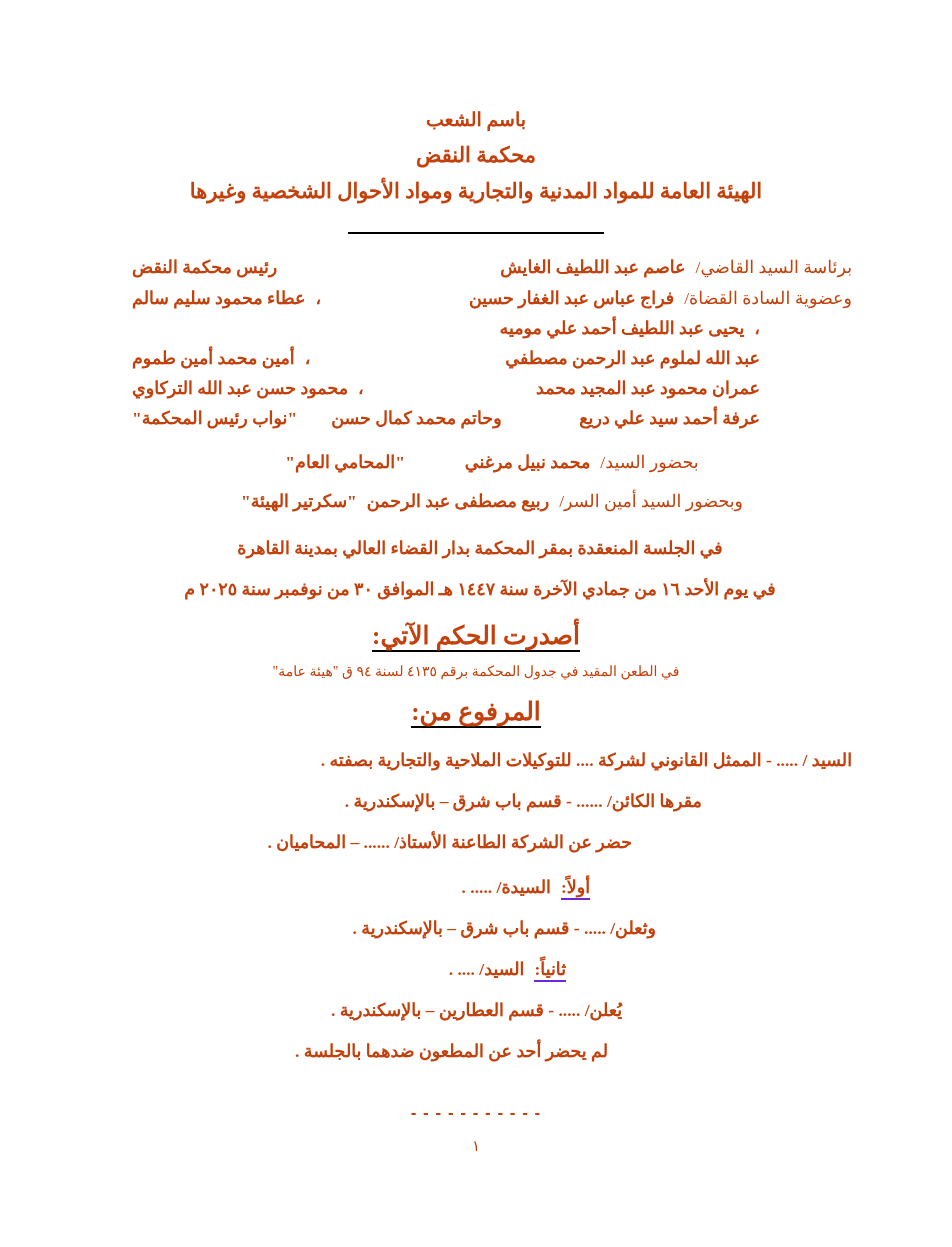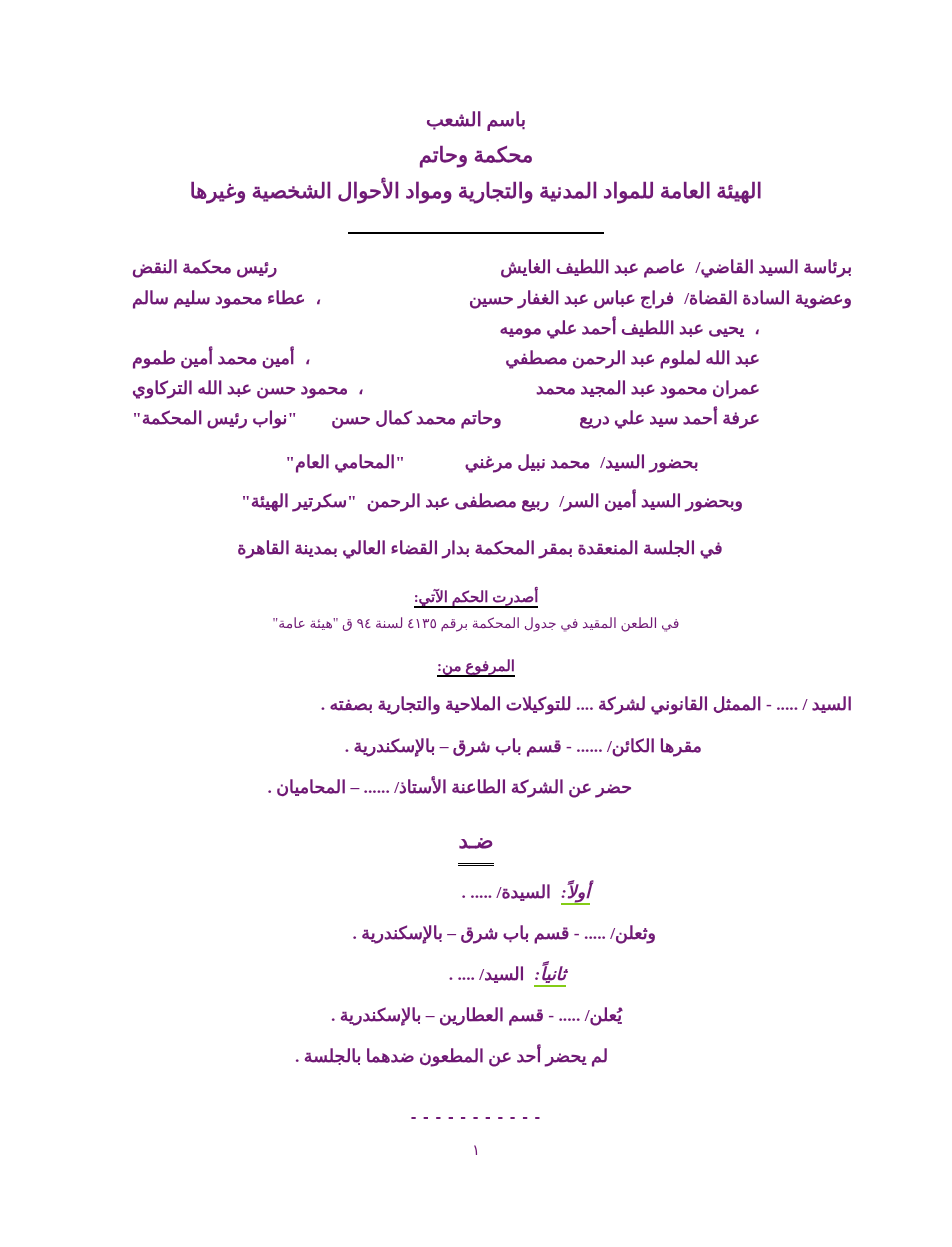--- a/index.html
+++ b/index.html
@@ -6,21 +6,21 @@
     margin: 0;
     padding: 0;
     background: #ffffff;
   }
   .page {
     position: relative;
     width: 952px;
     height: 1247px;
     margin: 0 auto;
     background: #ffffff;
-    color: #701a75;
+    color: #c2410c;
     font-family: "Liberation Serif", "DejaVu Serif", serif;
     direction: rtl;
     box-sizing: border-box;
     overflow: hidden;
   }
 
   
   .doc-header {
     padding-top: 106px;
     text-align: center;
@@ -53,21 +53,21 @@
   }
   .panel-row {
     display: flex;
     align-items: baseline;
     justify-content: space-between;
     line-height: 1.72;
     white-space: nowrap;
   }
   .panel-row .r-right { text-align: right; }
   .panel-row .r-left  { text-align: left; }
-  .lbl { font-weight: bold; }
+  .lbl { font-weight: normal; }
   .nm  { font-weight: bold; }
   .role { font-weight: bold; }
 
   .panel-row.indent-a { padding-right: 92px; }
   .panel-row.indent-b { padding-right: 92px; }
   .panel-row.indent-c { padding-right: 92px; }
   .panel-row.indent-d { padding-right: 92px; }
 
   .gap-sm { display: inline-block; width: 10px; }
   .gap-md { display: inline-block; width: 34px; }
@@ -92,23 +92,23 @@
     margin-top: 6px;
     text-align: center;
     font-size: 17.5px;
     font-weight: bold;
     line-height: 2.35;
     padding-left: 8px;
   }
 
   .heading-u {
     text-align: center;
-    font-size: 15px;
-    font-weight: bold;
-    margin-top: 14px;
+    font-size: 25px;
+    font-weight: bold;
+    margin-top: 2px;
     line-height: 1.9;
   }
   .heading-u span.u {
     border-bottom: 2px solid #000;
     padding-bottom: 1px;
   }
 
   .case-line {
     text-align: center;
     font-size: 14px;
@@ -130,21 +130,21 @@
   }
   .party-row.p-right  { text-align: right; }
   .party-row.p-ind2   { text-align: right; padding-right: 150px; }
   .party-row.p-ind3   { text-align: right; padding-right: 220px; }
   .party-row.p-ind4   { text-align: right; padding-right: 262px; }
   .party-row.p-ind5   { text-align: right; padding-right: 196px; }
   .party-row.p-ind6   { text-align: right; padding-right: 286px; }
   .party-row.p-ind7   { text-align: right; padding-right: 230px; }
   .party-row.p-ind8   { text-align: right; padding-right: 244px; }
 
-  .u1 { border-bottom: 2px solid #84cc16; padding-bottom: 1px; font-style: italic; }
+  .u1 { border-bottom: 2px solid #6d28d9; padding-bottom: 1px; }
 
   
   .versus {
     text-align: center;
     font-size: 21px;
     font-weight: bold;
     margin-top: 16px;
     margin-bottom: 6px;
     line-height: 1.7;
   }
@@ -169,21 +169,21 @@
     font-size: 15px;
   }
 </style>
 </head>
 <body>
 
 <div class="page">
 
   <div class="doc-header">
     <div class="line hdr-1">باسم الشعب</div>
-    <div class="line hdr-2">محكمة وحاتم</div>
+    <div class="line hdr-2">محكمة النقض</div>
     <div class="line hdr-3">الهيئة العامة للمواد المدنية والتجارية ومواد الأحوال الشخصية وغيرها</div>
   </div>
 
   <div class="rule-wrap">
     <span class="rule"></span>
   </div>
 
   <div class="panel">
 
     <div class="panel-row">
@@ -254,43 +254,41 @@
         <span class="gap-sm"></span>
         <span class="nm">ربيع مصطفى عبد الرحمن</span>
         <span class="gap-sm"></span>
         <span class="role">"سكرتير الهيئة"</span>
     </div>
 
   </div>
 
   <div class="session">
     <div>في الجلسة المنعقدة بمقر المحكمة بدار القضاء العالي بمدينة القاهرة</div>
+    <div>في يوم الأحد ١٦ من جمادي الآخرة سنة ١٤٤٧ هـ الموافق ٣٠ من نوفمبر سنة ٢٠٢٥ م</div>
   </div>
 
   <div class="heading-u">
     <span class="u">أصدرت الحكم الآتي:</span>
   </div>
 
   <div class="case-line">
     <span>في الطعن المقيد في جدول المحكمة برقم ٤١٣٥ لسنة ٩٤ ق "هيئة عامة"</span>
   </div>
 
   <div class="heading-u">
     <span class="u">المرفوع من:</span>
   </div>
 
   <div class="parties">
     <div class="party-row p-right">السيد / ..... - الممثل القانوني لشركة .... للتوكيلات الملاحية والتجارية بصفته .</div>
     <div class="party-row p-ind2">مقرها الكائن/ ...... - قسم باب شرق – بالإسكندرية .</div>
     <div class="party-row p-ind3">حضر عن الشركة الطاعنة الأستاذ/ ...... – المحاميان .</div>
   </div>
 
-  <div class="versus">
-    <span class="dbl">ضـد</span>
-  </div>
 
   <div class="parties">
 
     <div class="party-row p-ind4">
       <span class="u1">أولاً:</span><span class="gap-sm"></span><span>السيدة/  ..... .</span>
     </div>
 
     <div class="party-row p-ind5">وثعلن/ ..... - قسم باب شرق – بالإسكندرية .</div>
 
     <div class="party-row p-ind6">

